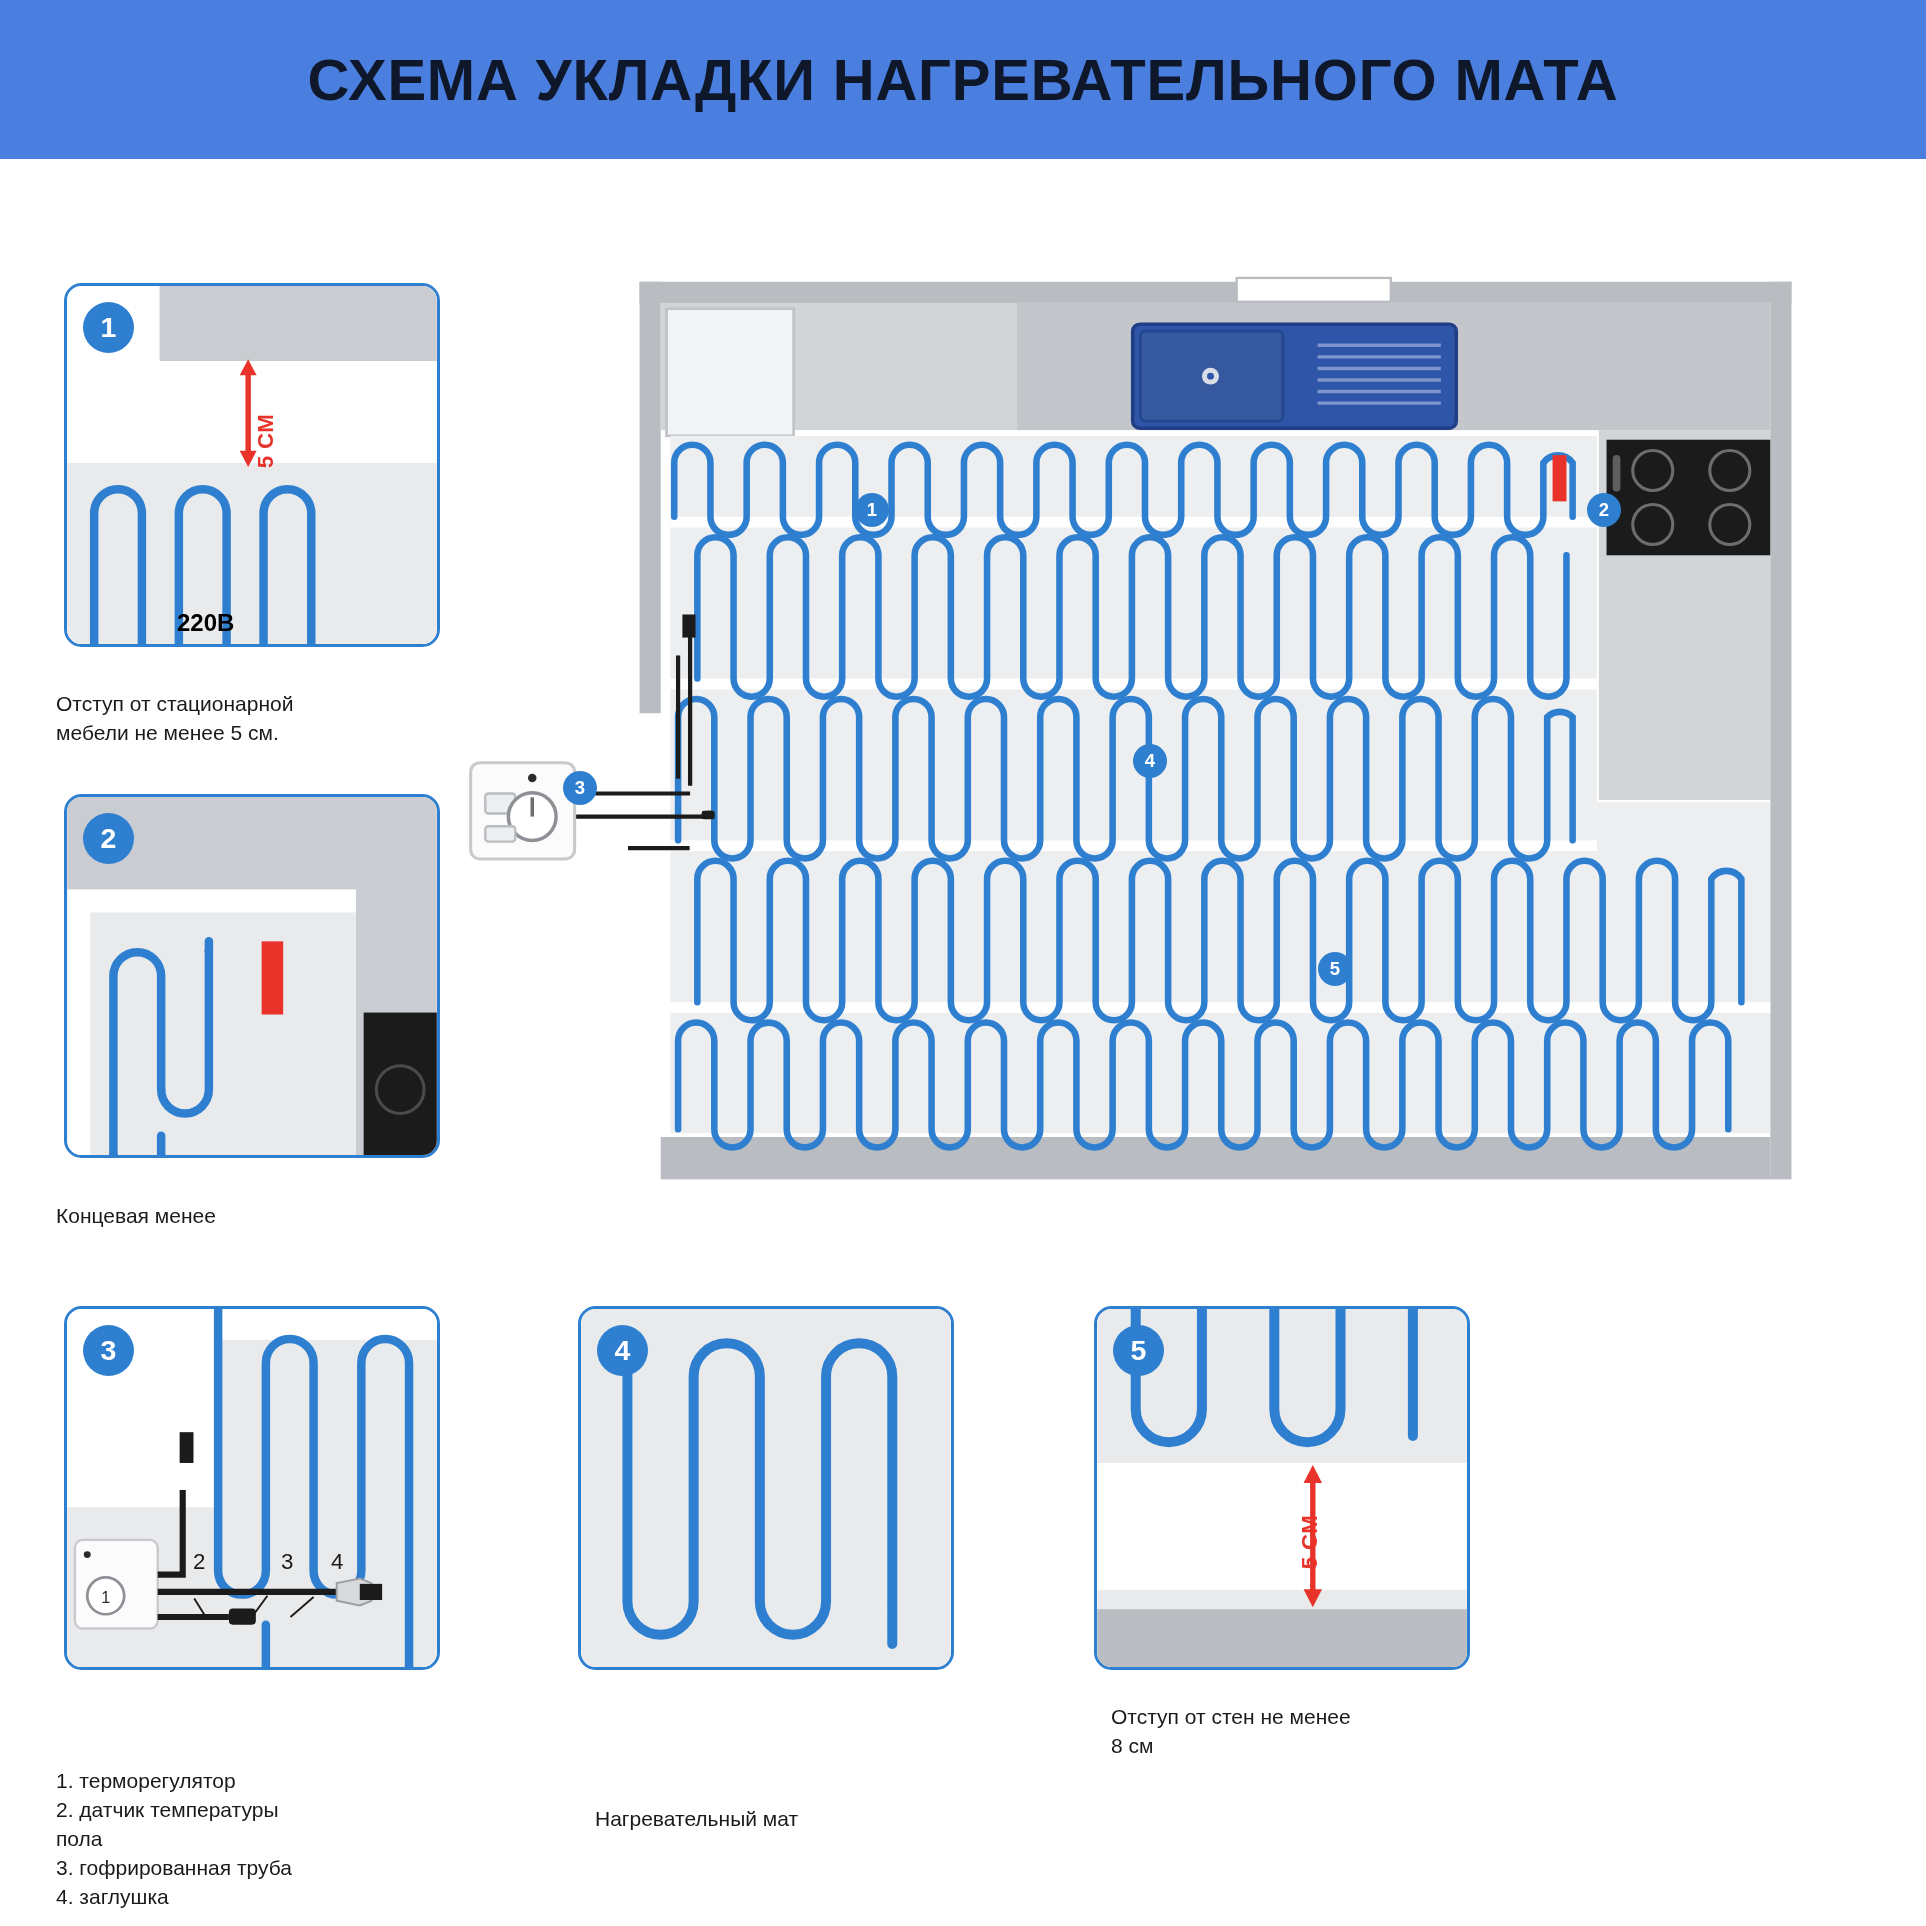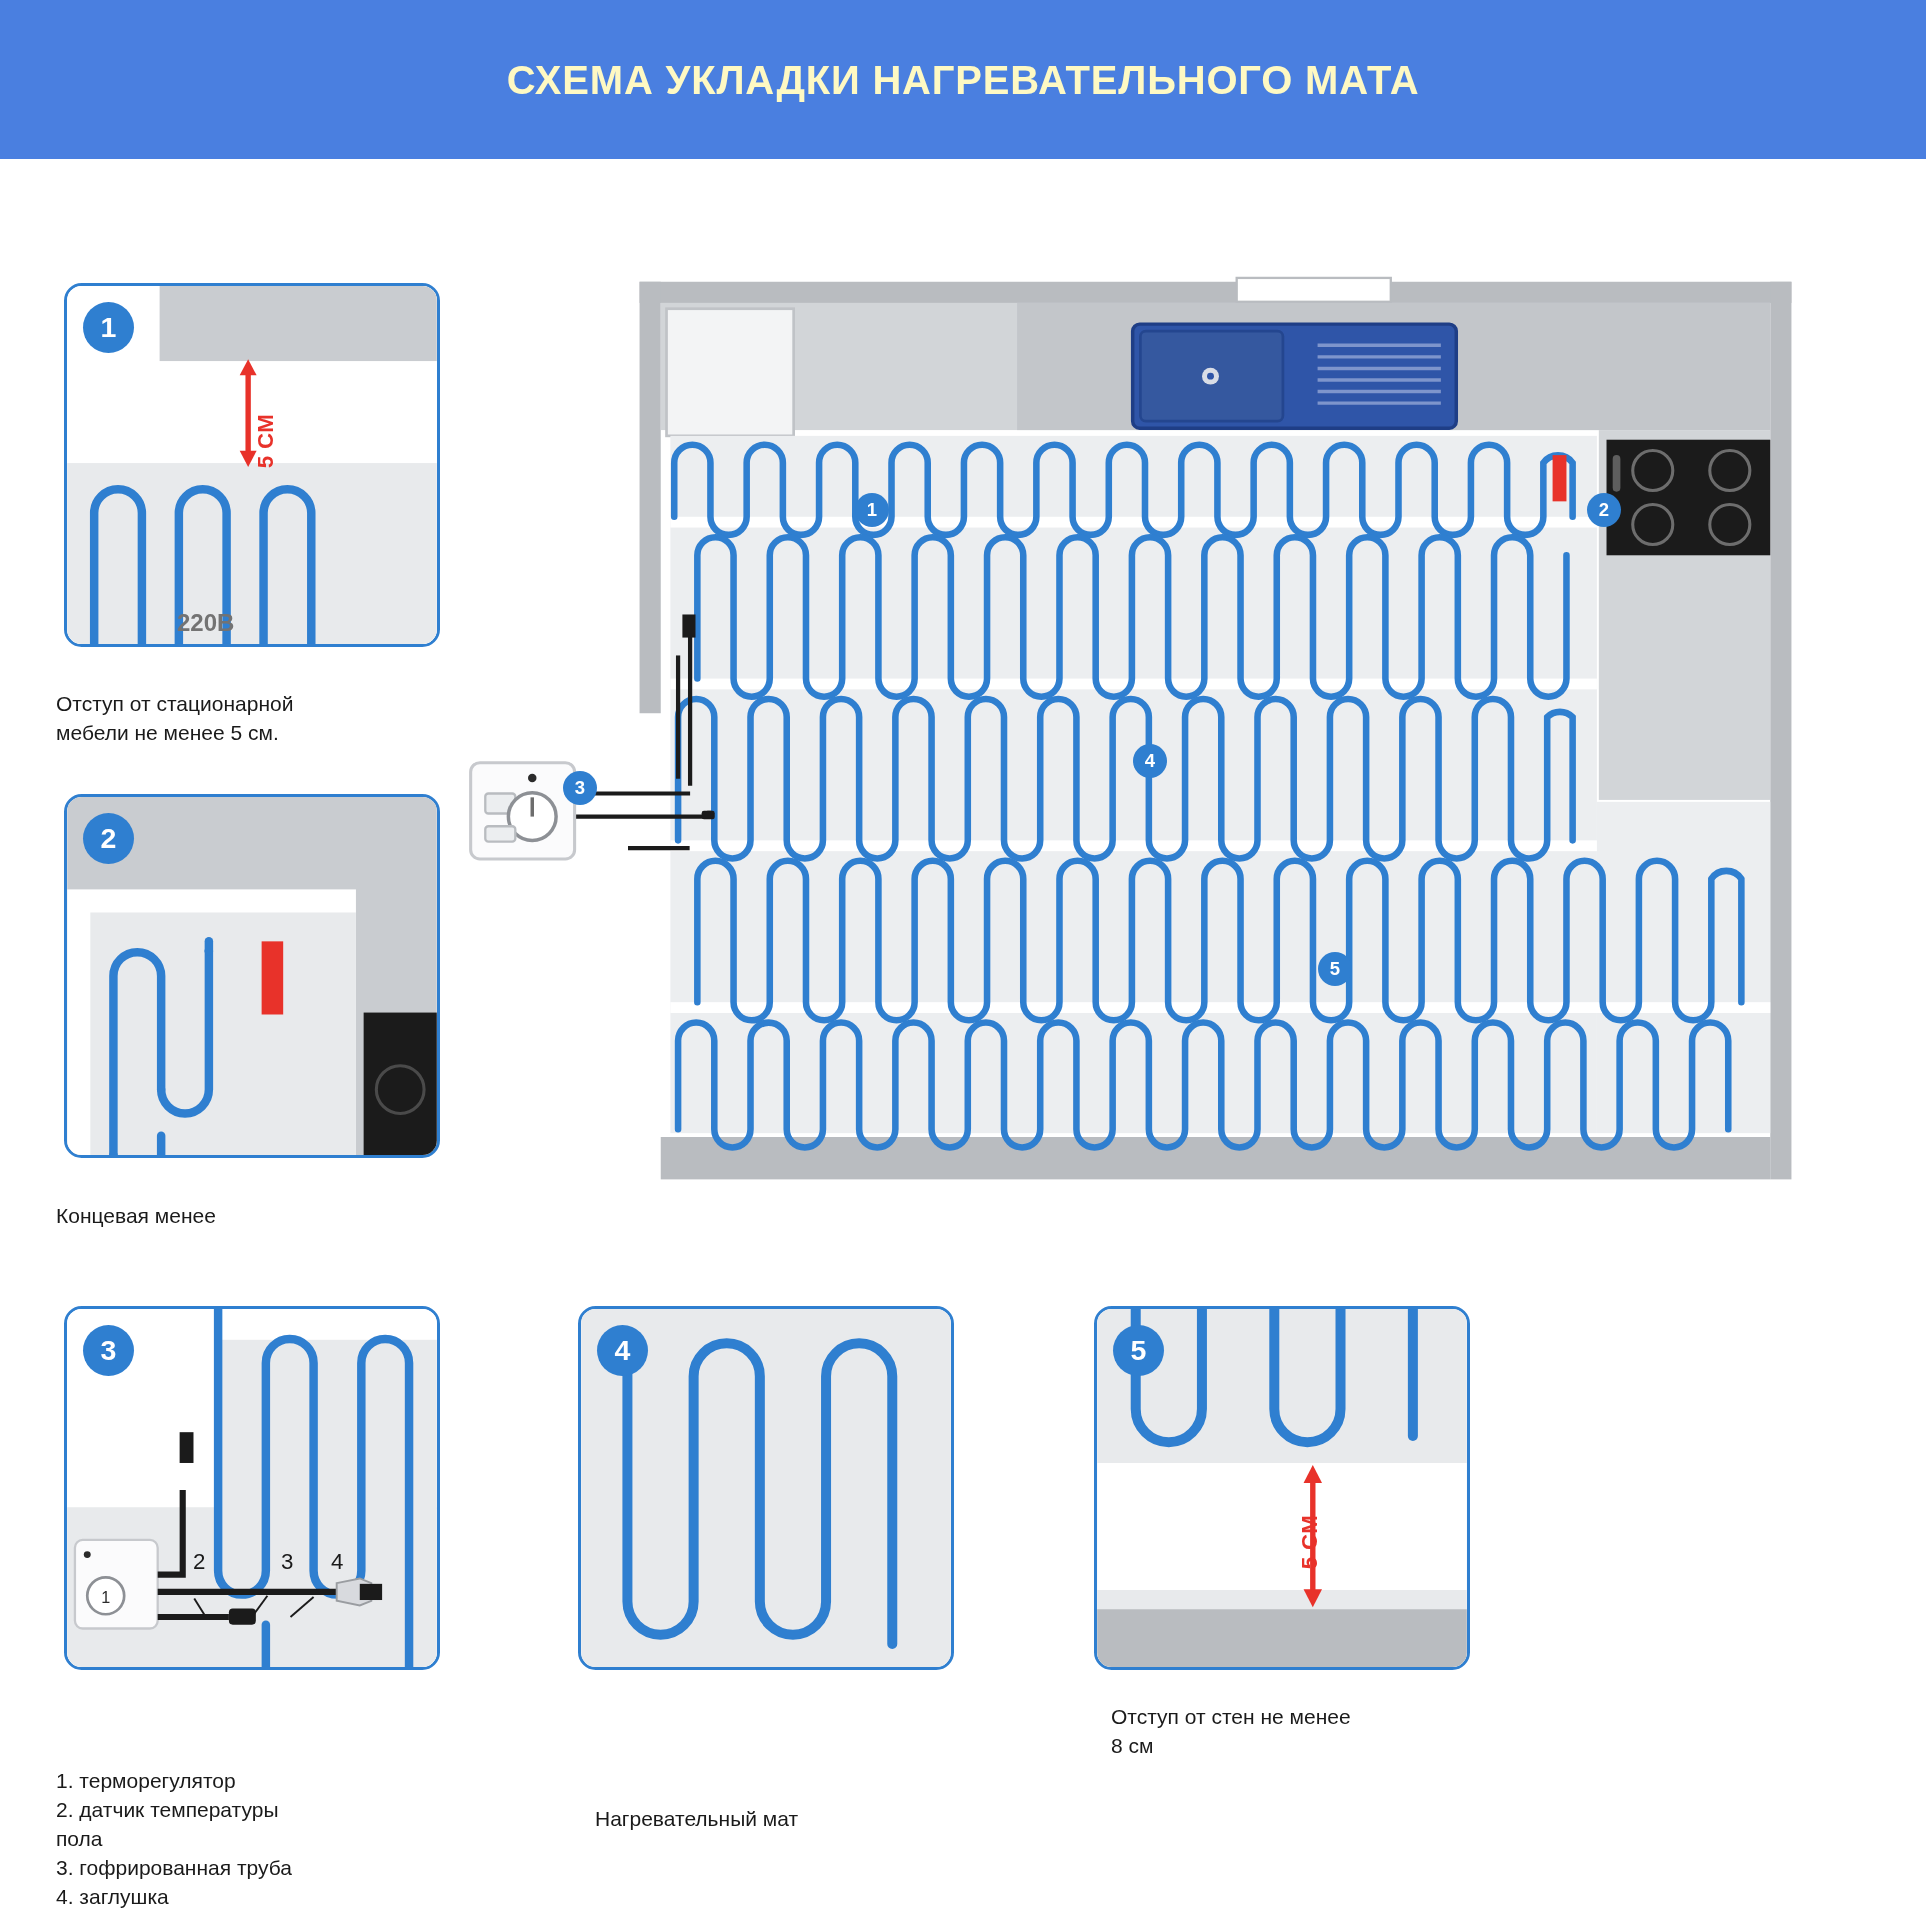--- a/index.html
+++ b/index.html
@@ -11,22 +11,22 @@
     overflow:hidden;
     position:relative;
   }
   
   .header{
     position:absolute;left:0;top:0;width:1926px;height:159px;
     background:#4a7fe0;
     display:flex;align-items:center;justify-content:center;
   }
   .header-title{
-    color:#fef9c3;
-    font-size:40px;
+    color:#0f172a;
+    font-size:58px;
     font-weight:bold;
     letter-spacing:0.8px;
     text-align:left;
     line-height:1;
   }
   
   .card{
     position:absolute;
     border:3.5px solid #2f7fd0;
     border-radius:17.7px;
@@ -53,21 +53,21 @@
     position:absolute;left:628px;top:270px;width:1175px;height:925px;
   }
   .floorplan-bg{position:absolute;inset:0;}
   .plan-badge{
     position:absolute;width:34px;height:34px;border-radius:50%;
     background:#2f7fd0;color:#fff;display:flex;align-items:center;justify-content:center;
     font-size:18.5px;font-weight:bold;z-index:60;
   }
   .label-220{
     position:absolute;
-    font-size:24px;font-weight:bold;color:#737373;
+    font-size:24px;font-weight:bold;color:#000000;
   }
   
   .num-lbl{
     position:absolute;font-size:22.3px;color:#1a1a1a;
   }
   .dim-text{
     position:absolute;
     color:#e8322a;
     font-size:22.3px;
     font-weight:bold;

